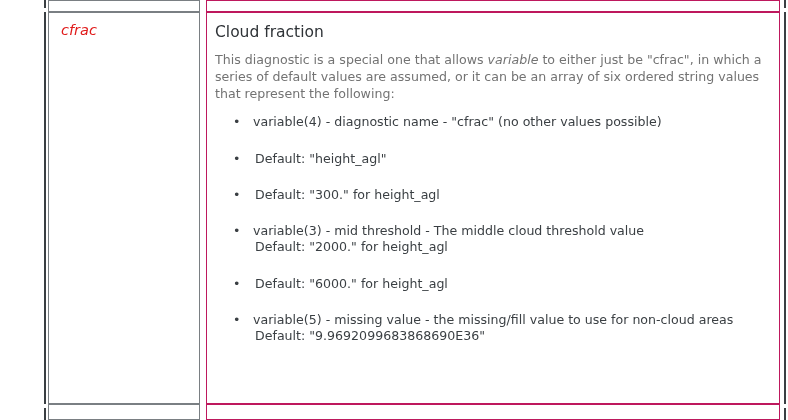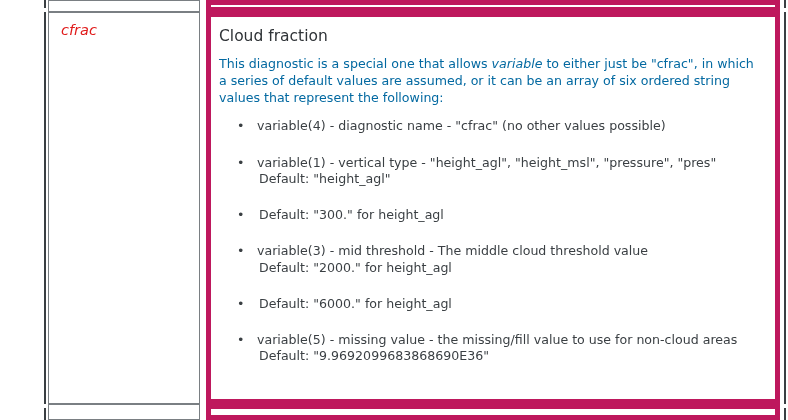--- a/index.html
+++ b/index.html
@@ -57,21 +57,21 @@
     background: #ffffff;
   }
 
   .cell-right {
     position: absolute;
     left: 206px;
     top: 0;
     width: 574px;
     height: 100%;
     box-sizing: border-box;
-    border: 5px solid #be185d;
+    border: 1px solid #be185d;
     background: #ffffff;
   }
 
   
   .tbl-border-left {
     position: absolute;
     left: 44px;
     top: 12px;
     width: 0;
     height: 392px;
@@ -140,21 +140,21 @@
     font-size: 15.5px;
     font-weight: normal;
     color: #2f3337;
     margin: 2px 0 10px 0;
     line-height: 1.25;
   }
 
   .intro {
     font-size: 12.6px;
     line-height: 16.7px;
-    color: #0369a1;
+    color: #737373;
     margin: 0 0 10px 0;
     max-width: 548px;
   }
   .intro em {
     font-style: italic;
   }
 
   ul.varlist {
     list-style: none;
     margin: 12px 0 0 0;
@@ -215,21 +215,20 @@
         <ul class="varlist">
 
           <li>
             <span class="bullet">•</span>
             <span class="item-main">variable(4) - diagnostic name - "cfrac" (no other values possible)</span>
 
           </li>
 
           <li>
             <span class="bullet">•</span>
-            <span class="item-main">variable(1) - vertical type - "height_agl", "height_msl", "pressure", "pres"</span>
             <span class="item-default">Default: "height_agl"</span>
           </li>
 
           <li>
             <span class="bullet">•</span>
             <span class="item-default">Default: "300." for height_agl</span>
           </li>
 
           <li>
             <span class="bullet">•</span>

